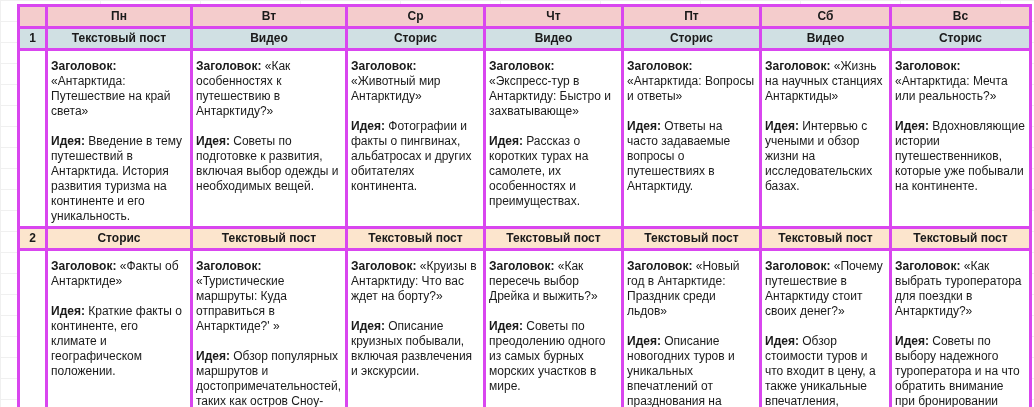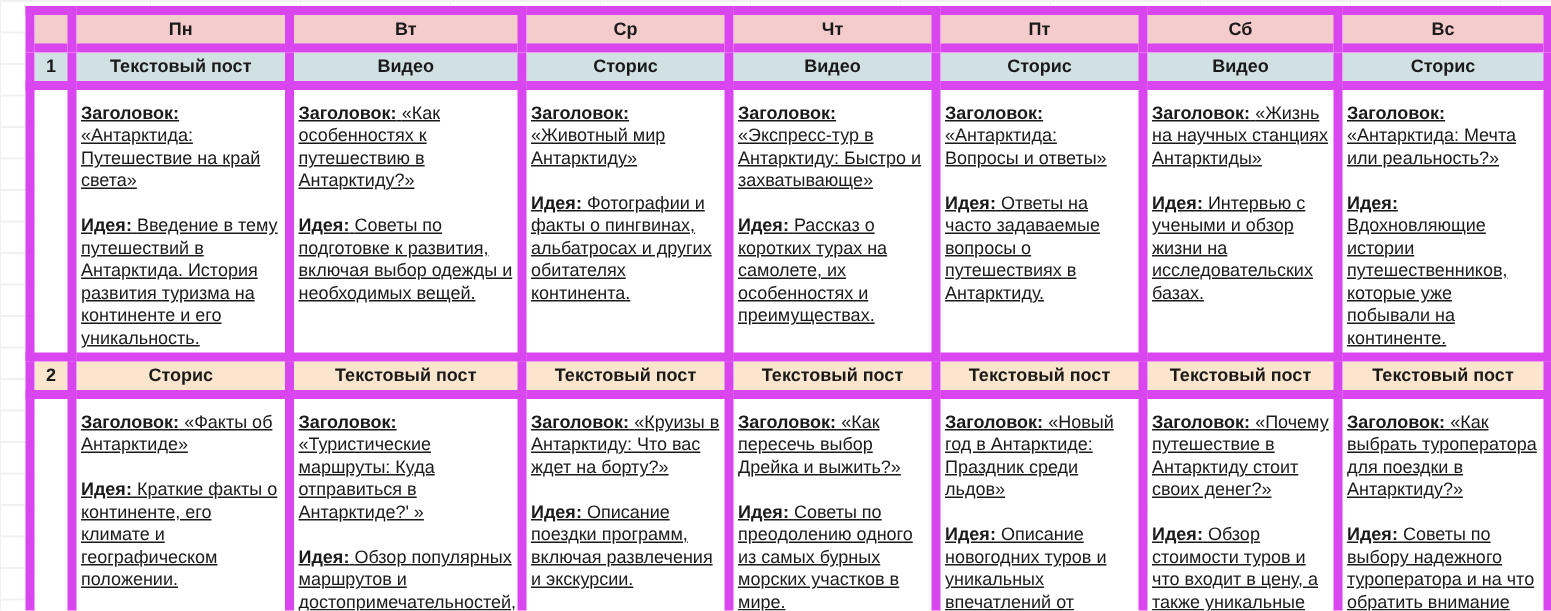--- a/index.html
+++ b/index.html
@@ -5,28 +5,28 @@
   html, body { margin: 0; padding: 0; background: #ffffff; }
   body { width: 1034px; height: 407px; position: relative; overflow: hidden;
          font-family: "Liberation Sans", sans-serif; font-size: 12px; color: #1a1a1a; }
   .grid-bg { position: absolute; inset: 0;
     background-image:
       linear-gradient(to right, #e2e2e2 1px, transparent 1px),
       linear-gradient(to bottom, #e2e2e2 1px, transparent 1px);
     background-size: 100px 21px; opacity: 0.5; }
   table.plan { position: absolute; left: 17px; top: 4px; border-collapse: collapse;
     table-layout: fixed; width: 1012px; }
-  table.plan td { border: 6px solid #d946ef; padding: 0 3px; vertical-align: top;
+  table.plan td { border: 3px solid #d946ef; padding: 0 3px; vertical-align: top;
     line-height: 15px; overflow: hidden; }
   tr.day-row td { background: #f4cccc; height: 19px; text-align: center; vertical-align: middle;
     font-weight: bold; font-size: 12px; border-bottom: 2px solid #111; }
   tr.type-row td { height: 19px; text-align: center; vertical-align: middle; font-weight: bold; font-size: 12px; }
   tr.type-row.r1 td { background: #d0e0e3; }
   tr.type-row.r2 td { background: #fce5cd; }
-  tr.content-row td { background: #ffffff; padding: 8px 3px 2px 3px; text-decoration: underline; }
+  tr.content-row td { background: #ffffff; padding: 8px 3px 2px 3px; }
   tr.content-row.r1 td { height: 157px; }
   tr.content-row.r2 td { height: 172px; }
   td.idx { text-align: center; }
   .lbl { font-weight: bold; }
   .gap { height: 15px; }
 </style>
 </head>
 <body>
 
 <div class="grid-bg"></div>
@@ -119,21 +119,21 @@
           <div><span class="lbl">Идея:</span> <span>Краткие факты о континенте, его климате и географическом положении.</span></div>
         </td>
         <td>
           <div><span class="lbl">Заголовок:</span> <span>«Туристические маршруты: Куда отправиться в Антарктиде?' »</span></div>
           <div class="gap"></div>
           <div><span class="lbl">Идея:</span> <span>Обзор популярных маршрутов и достопримечательностей, таких как остров Сноу-Хилл и Южные Шетландские острова.</span></div>
         </td>
         <td>
           <div><span class="lbl">Заголовок:</span> <span>«Круизы в Антарктиду: Что вас ждет на борту?»</span></div>
           <div class="gap"></div>
-          <div><span class="lbl">Идея:</span> <span>Описание поездки программ, включая развлечения и экскурсии.</span></div>
+          <div><span class="lbl">Идея:</span> <span>Описание круизных побывали, включая развлечения и экскурсии.</span></div>
         </td>
         <td>
           <div><span class="lbl">Заголовок:</span> <span>«Как пересечь выбор Дрейка и выжить?»</span></div>
           <div class="gap"></div>
           <div><span class="lbl">Идея:</span> <span>Советы по преодолению одного из самых бурных морских участков в мире.</span></div>
         </td>
         <td>
           <div><span class="lbl">Заголовок:</span> <span>«Новый год в Антарктиде: Праздник среди льдов»</span></div>
           <div class="gap"></div>
           <div><span class="lbl">Идея:</span> <span>Описание новогодних туров и уникальных впечатлений от празднования на континенте.</span></div>

